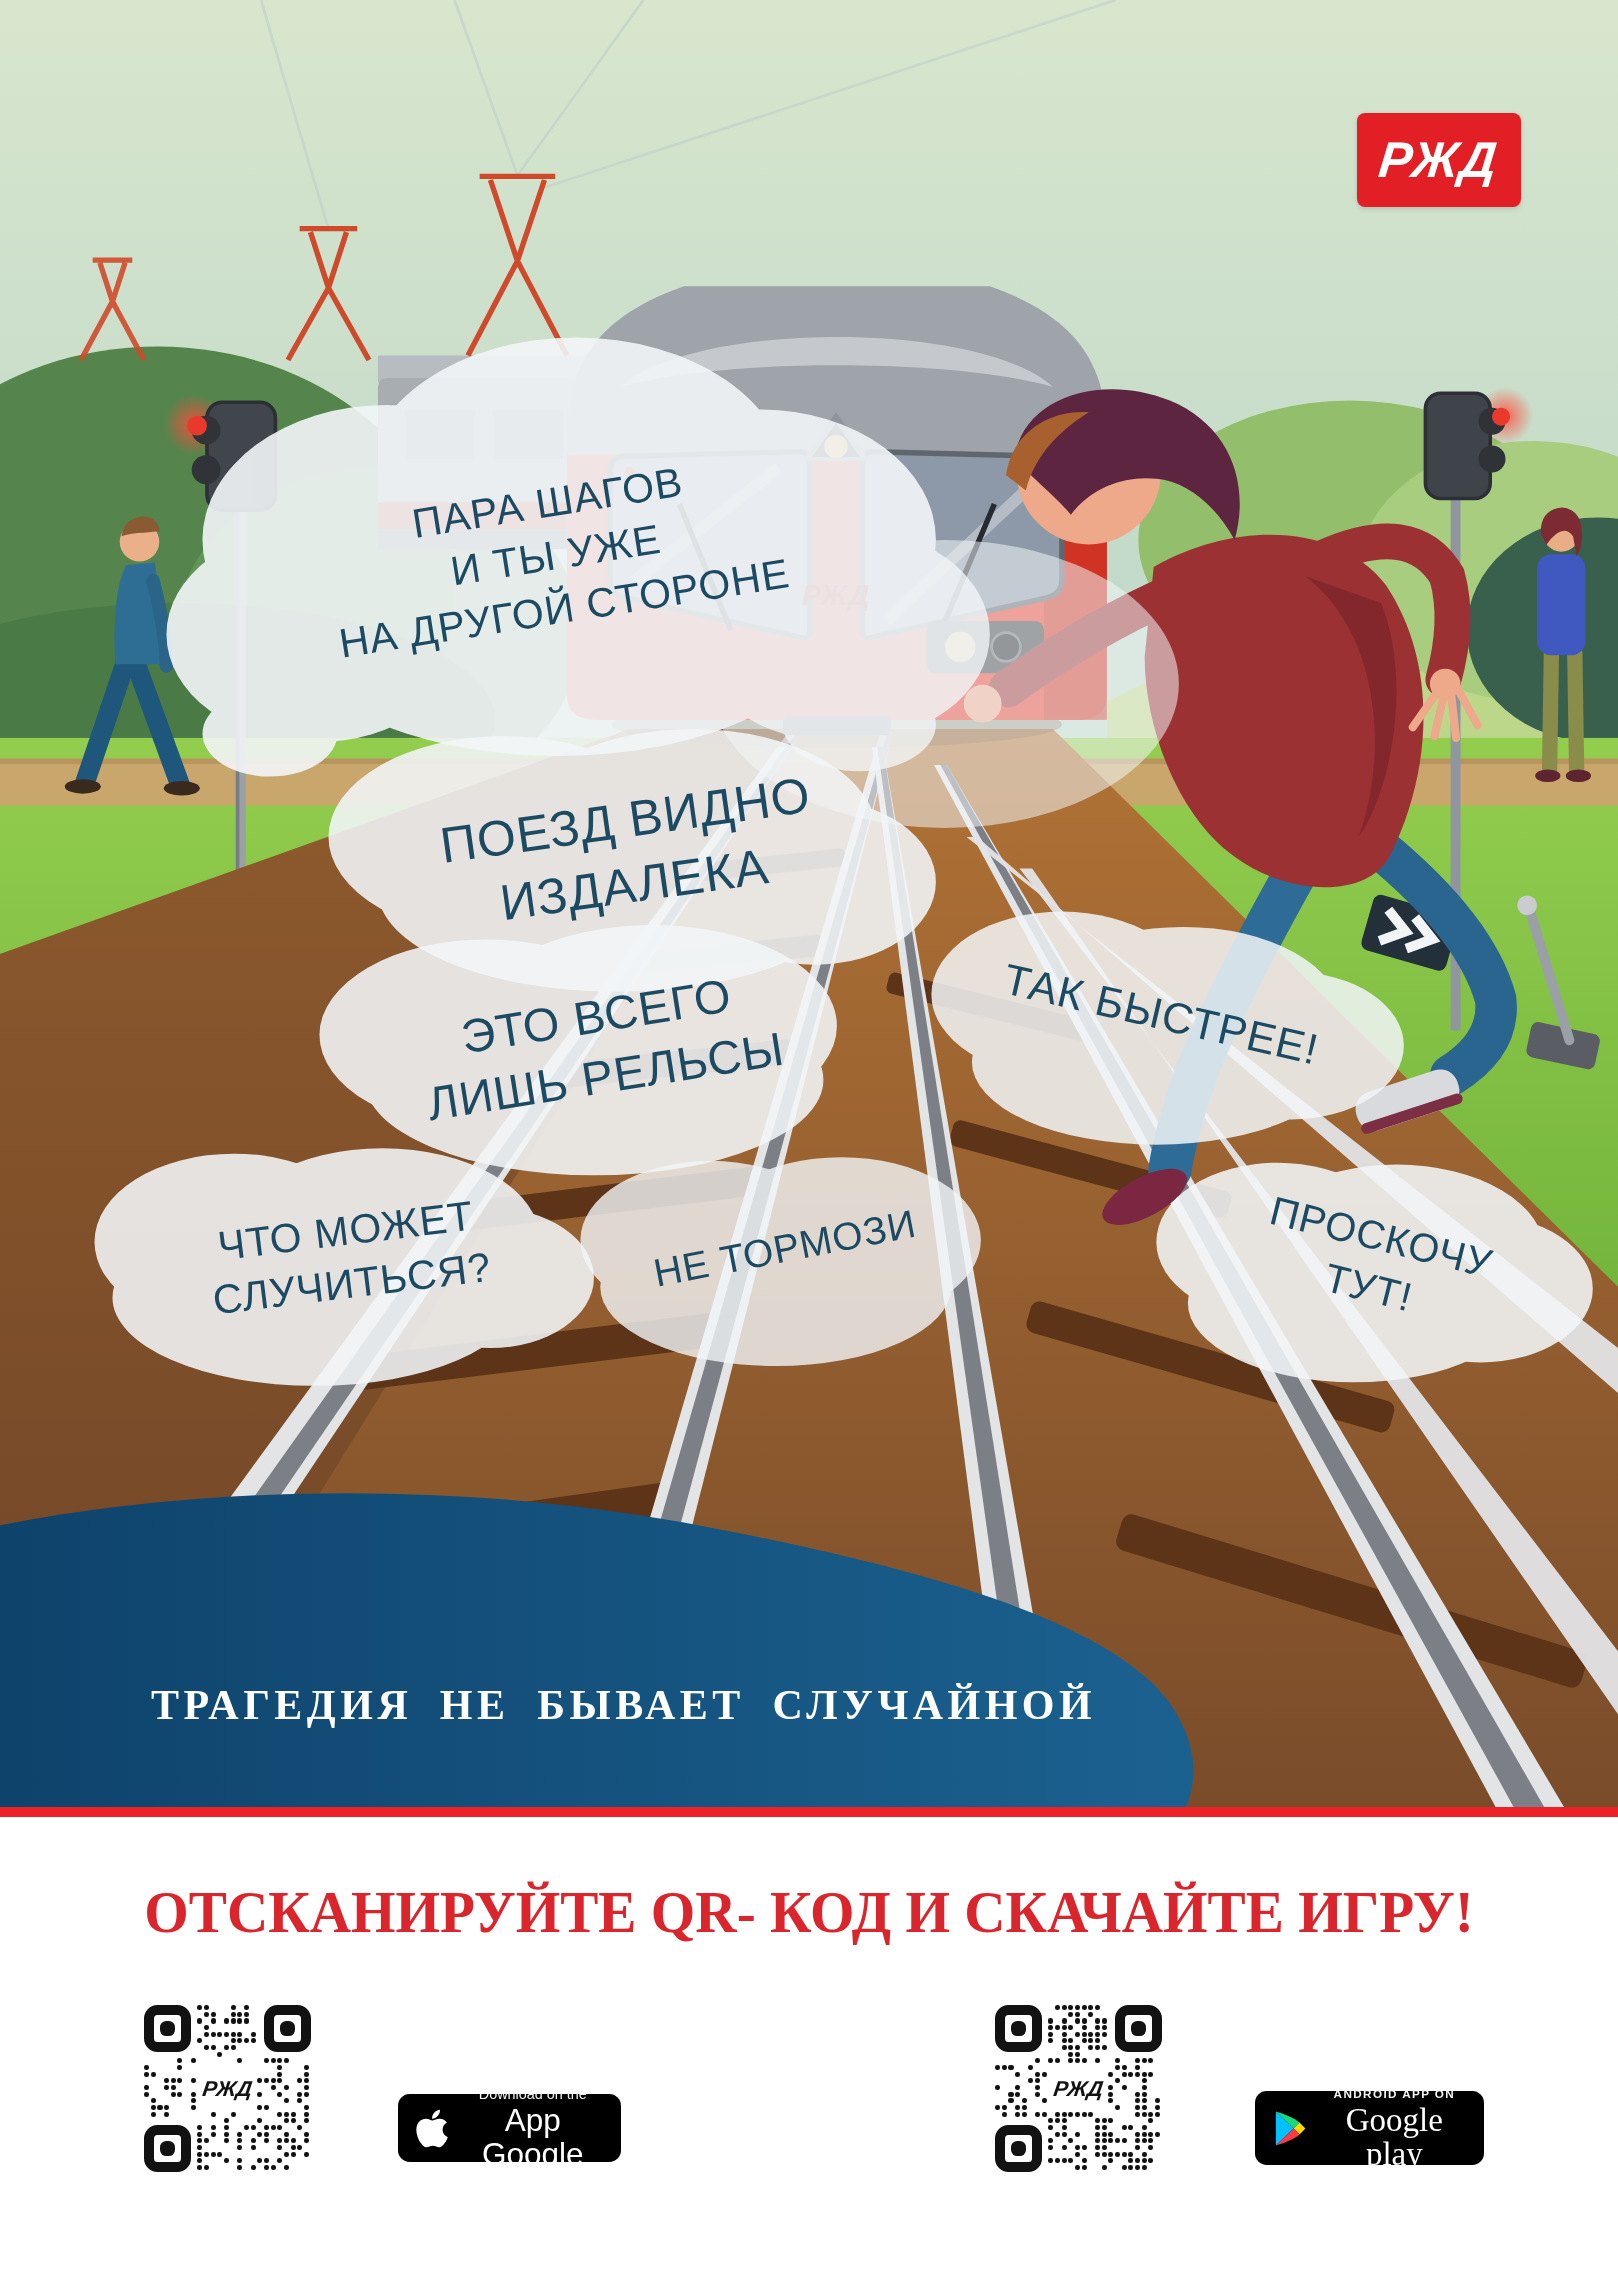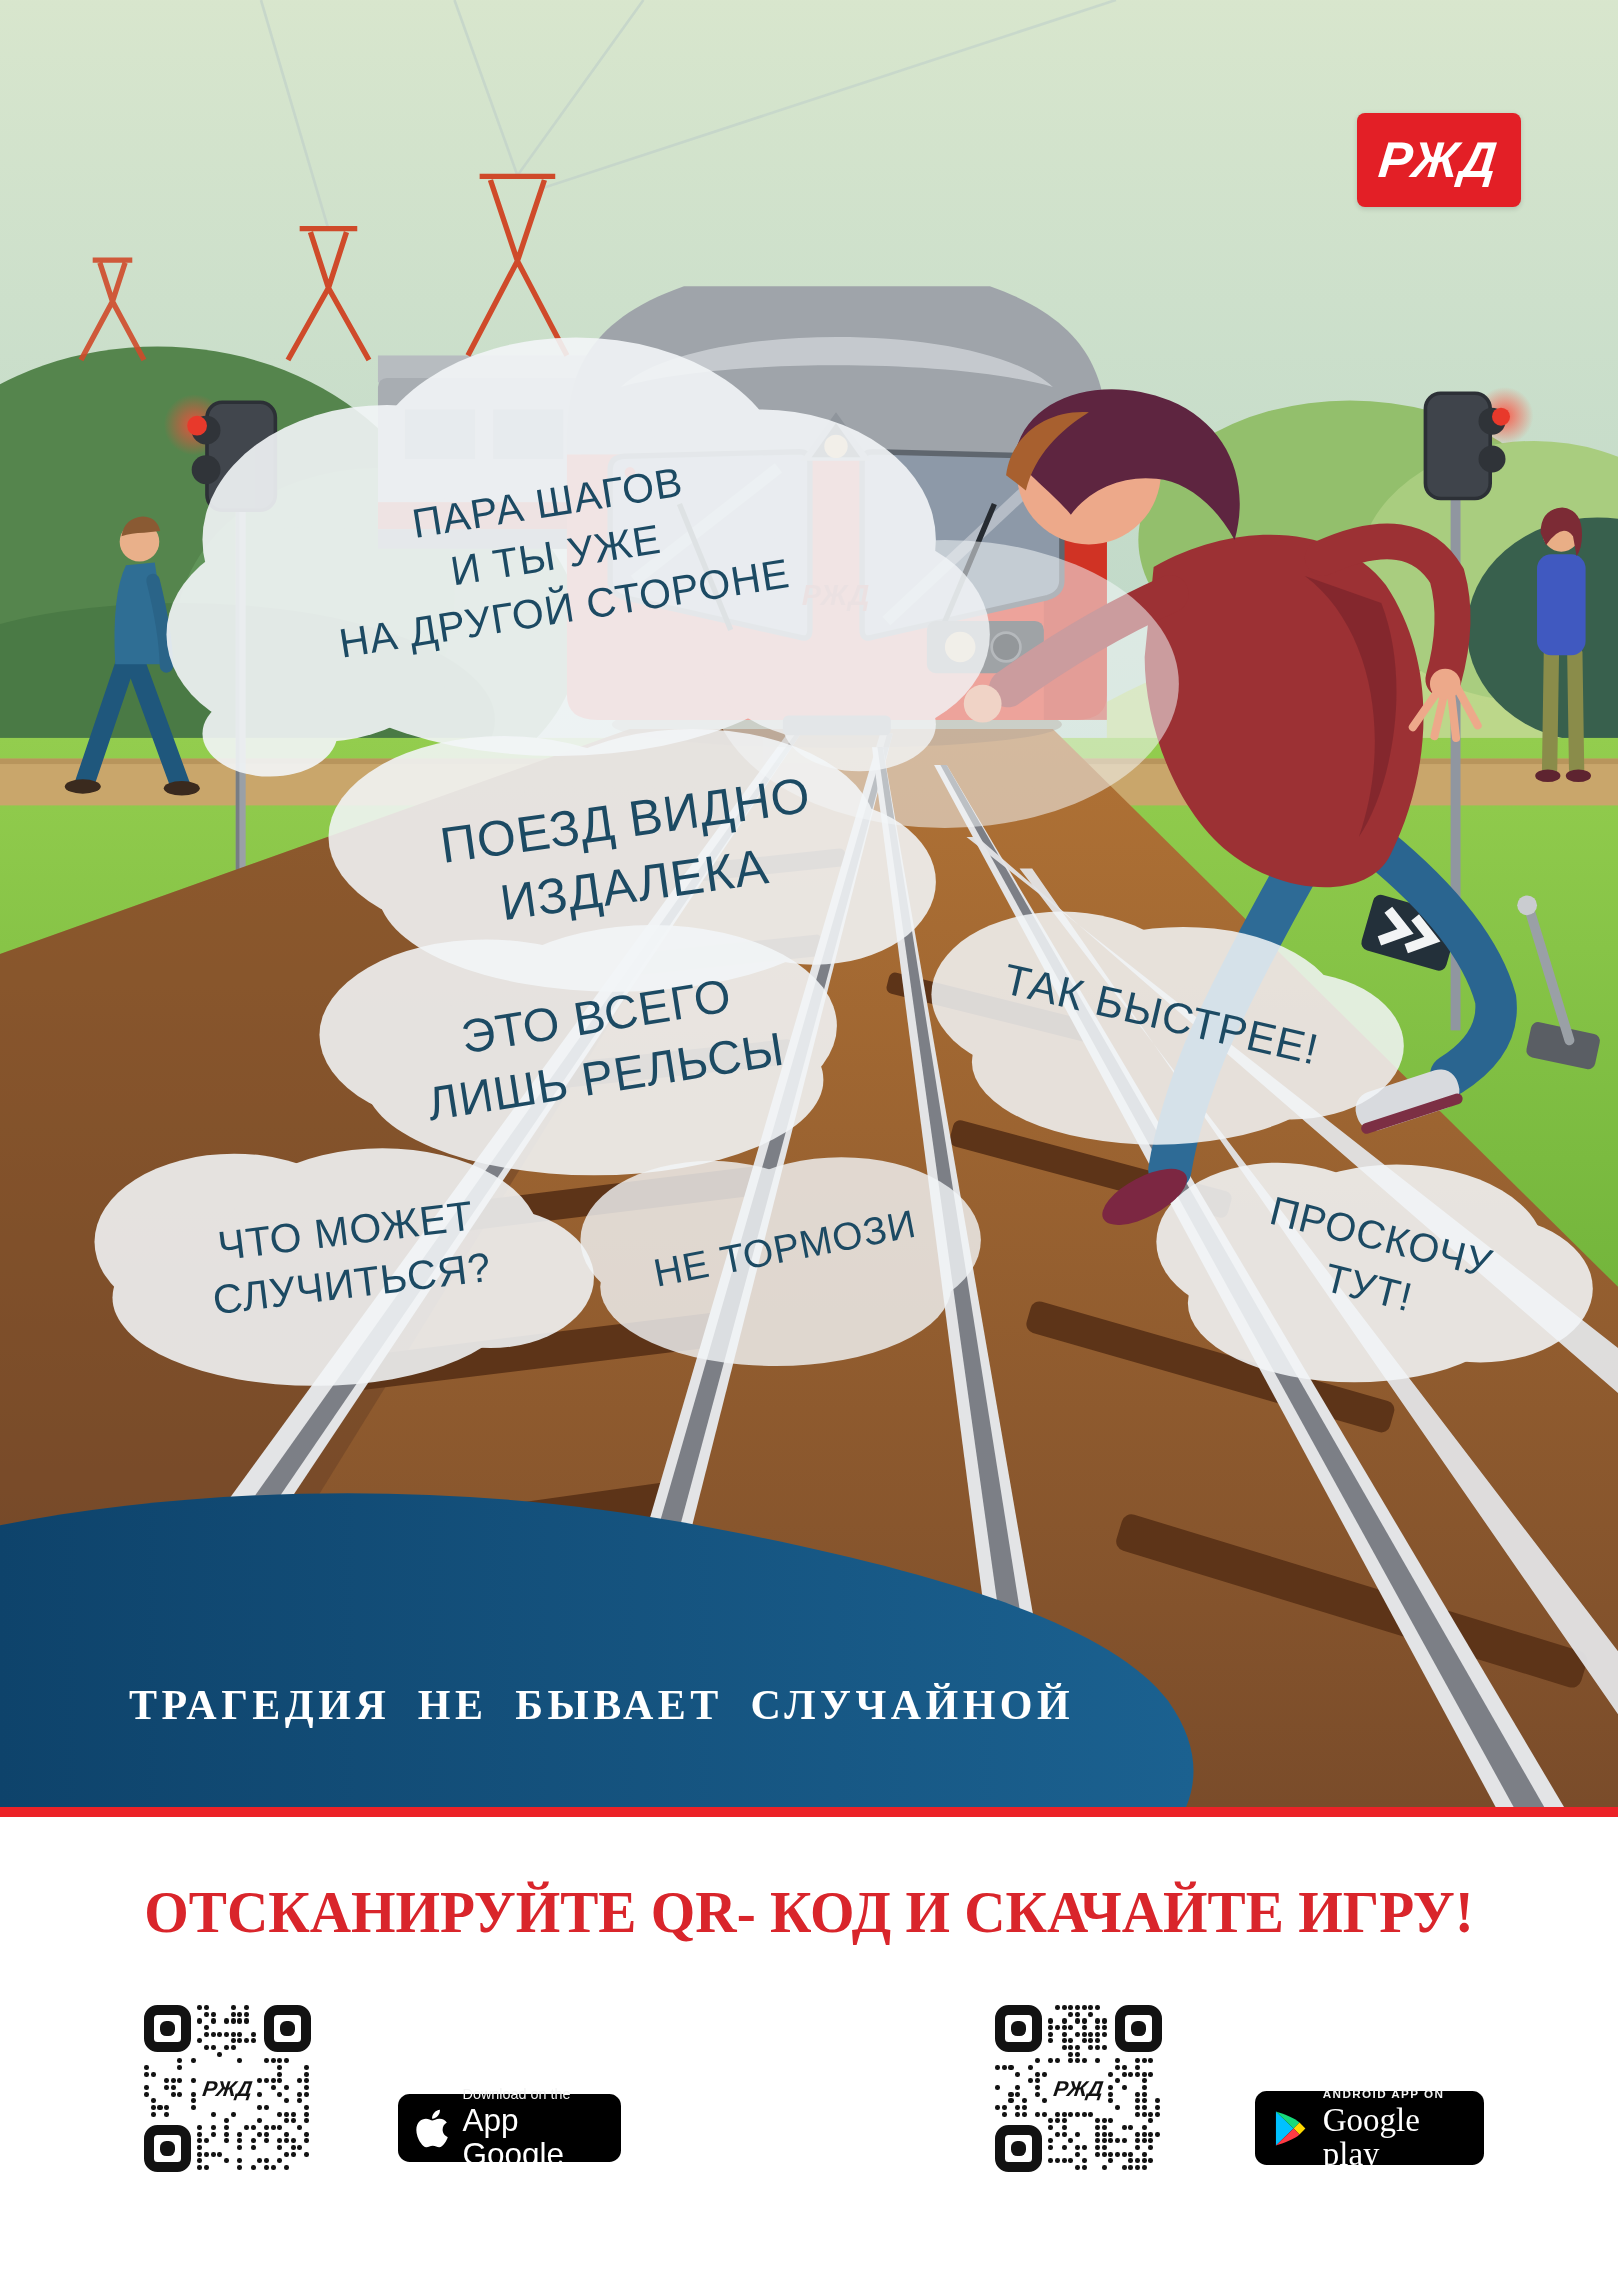--- a/index.html
+++ b/index.html
@@ -36,21 +36,21 @@
   .qr-modules{position:absolute;inset:0;}
   .qr-modules i{position:absolute;background:#121212;border-radius:2.3px;}
   .qr-finder{position:absolute;width:47px;height:47px;border:10px solid #121212;border-radius:13.5px;box-sizing:border-box;}
   .qr-finder::after{content:"";position:absolute;inset:6.3px;background:#121212;border-radius:6.3px;}
   .qr-finder.tl{left:0;top:0;} .qr-finder.tr{right:0;top:0;} .qr-finder.bl{left:0;bottom:0;}
   .qr-label{position:absolute;inset:0;display:flex;align-items:center;justify-content:center;
             color:#121212;font-style:italic;font-weight:bold;font-size:21.6px;transform:skewX(-8deg);}
 
   
   .badge{position:absolute;background:#000;border-radius:11.7px;color:#fff;display:flex;
-         align-items:center;padding:15px 18px;box-sizing:border-box;}
+         align-items:center;padding:15px 18px;box-sizing:border-box;text-align:center;}
   .badge .txt{display:flex;flex-direction:column;justify-content:center;margin-left:14.4px;}
   .badge .t1{font-size:14.4px;line-height:18px;color:#f4f4f4;}
   .badge .t2{font-size:31.5px;line-height:34px;color:#ffffff;}
   .badge.gplay .t1{font-size:11.7px;letter-spacing:1.4px;font-weight:bold;}
   .badge.gplay .t2{font-family:"Liberation Serif",serif;font-size:33px;}
 </style>
 </head>
 <body>
 
 <div class="poster">
@@ -323,21 +323,21 @@
 ИЗДАЛЕКА</div>
   <div class="bubble" style="left:601px;top:1046px;font-size:47px;--r:-9deg">ЭТО ВСЕГО
 ЛИШЬ РЕЛЬСЫ</div>
   <div class="bubble" style="left:1161px;top:1015px;font-size:43px;--r:13deg">ТАК БЫСТРЕЕ!</div>
   <div class="bubble" style="left:349px;top:1258px;font-size:41px;--r:-7deg">ЧТО МОЖЕТ
 СЛУЧИТЬСЯ?</div>
   <div class="bubble" style="left:785px;top:1249px;font-size:39px;--r:-11deg">НЕ ТОРМОЗИ</div>
   <div class="bubble" style="left:1375px;top:1262px;font-size:40px;--r:14deg">ПРОСКОЧУ
 ТУТ!</div>
 
-  <div class="slogan l2" style="left:129px;top:1681px">ТРАГЕДИЯ НЕ БЫВАЕТ СЛУЧАЙНОЙ</div>
+  <div class="slogan l2" style="left:151px;top:1681px">ТРАГЕДИЯ НЕ БЫВАЕТ СЛУЧАЙНОЙ</div>
 
   <div class="rzd-logo">
     <span>РЖД</span>
   </div>
 
   <div class="red-line"></div>
 
   <div class="cta">ОТСКАНИРУЙТЕ QR- КОД И СКАЧАЙТЕ ИГРУ!</div>
 
   <div class="qr" style="left:144px;top:2005px">

